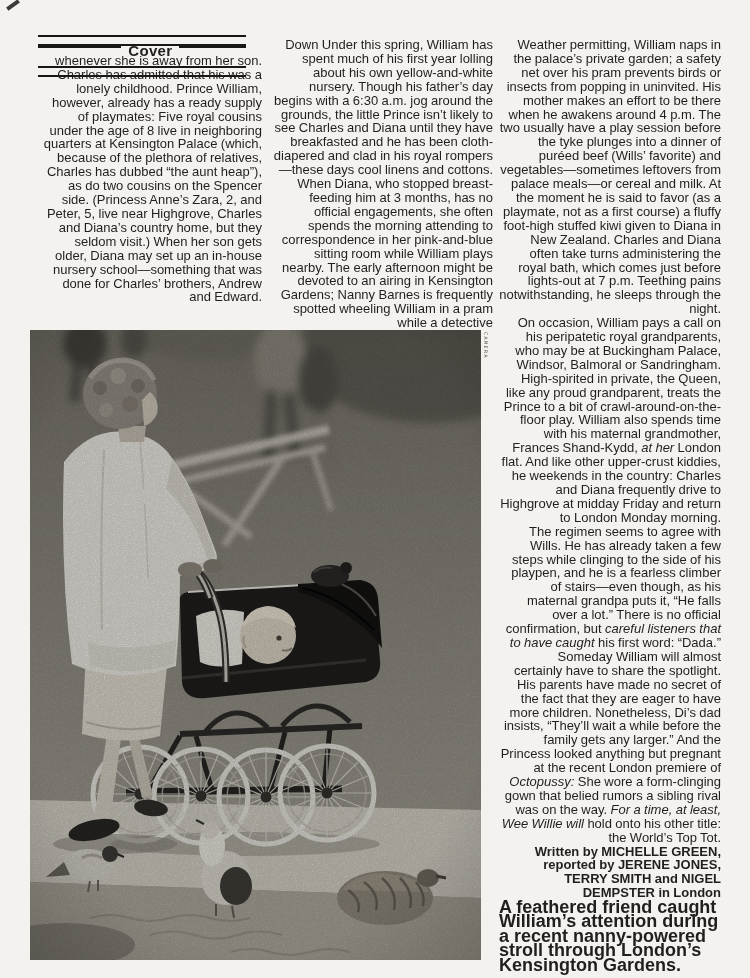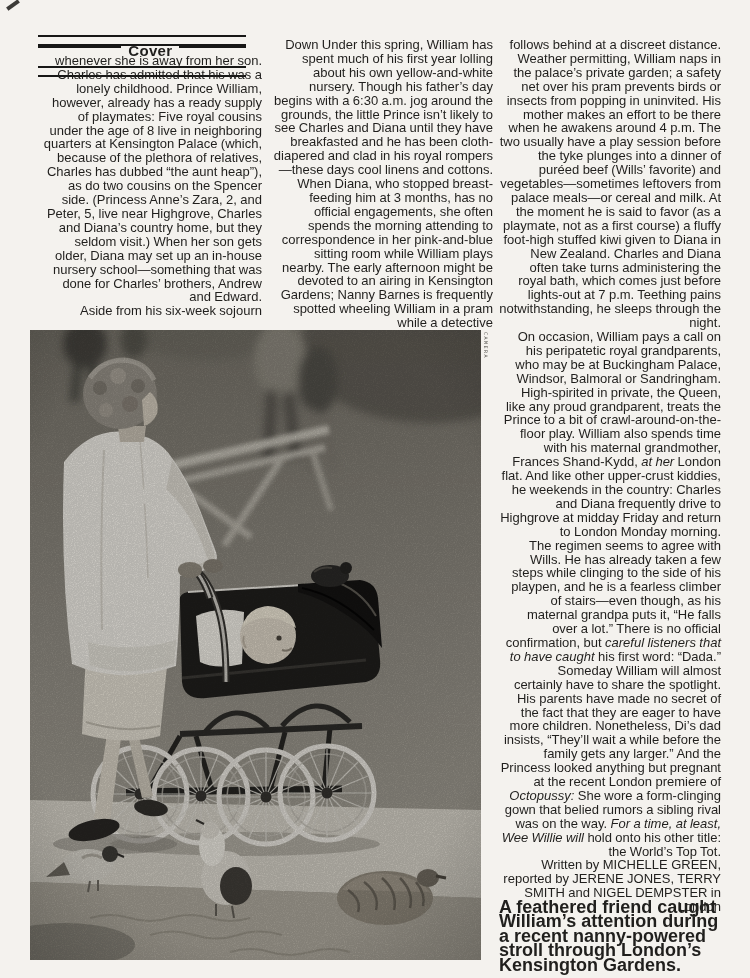--- a/index.html
+++ b/index.html
@@ -13,21 +13,21 @@
   .mid-rule.left{flex:1.25}
   .mid-rule.right{flex:1}
   .banner-label{font-weight:bold;font-size:15px;line-height:12px;letter-spacing:.3px;padding:0 7px;transform:translateY(-1px)}
   .col{position:absolute;font-size:13px;line-height:13.9px;text-align:right;
        hyphens:auto;-webkit-hyphens:auto;word-spacing:-0.2px}
   .col1{left:42px;top:54px;width:220px}
   .col2{left:273px;top:38px;width:220px}
   .col3{left:499px;top:38px;width:222px}
   .para{margin:0}
   .para.indent{text-indent:14px}
-  .para.bold{font-weight:normal}
+  .para.bold{font-weight:bold}
   .photo{position:absolute;left:30px;top:330px;width:451px;height:630px;overflow:hidden;background:#8a867d}
   .photo svg{display:block}
   .photo-credit{position:absolute;left:483px;top:332px;writing-mode:vertical-rl;
        font-size:5px;letter-spacing:1.5px;color:#56544f;font-family:"DejaVu Sans Mono",monospace}
   .caption{position:absolute;left:499px;top:900px;width:222px;font-weight:bold;
        font-size:18px;line-height:14.4px}
 </style>
 </head>
 <body>
 
@@ -41,28 +41,26 @@
       <span class="mid-rule left"></span>
       <span class="banner-label">Cover</span>
       <span class="mid-rule right"></span>
     </div>
     <div class="dbl-rule"></div>
   </div>
 
   <div class="col col1">
       <p class="para">whenever she is away from her son.</p>
       <p class="para indent">Charles has admitted that his was a lonely childhood. Prince William, however, already has a ready supply of playmates: Five royal cousins under the age of 8 live in neighboring quarters at Kensington Palace (which, because of the plethora of relatives, Charles has dubbed “the aunt heap”), as do two cousins on the Spencer side. (Princess Anne’s Zara, 2, and Peter, 5, live near Highgrove, Charles and Diana’s country home, but they seldom visit.) When her son gets older, Diana may set up an in-house nursery school—something that was done for Charles’ brothers, Andrew and Edward.</p>
-      <p class="para indent">Aside from his six-week sojourn</p>
     </div>
   <div class="col col2">
       <p class="para">Down Under this spring, William has spent much of his first year lolling about his own yellow-and-white nursery. Though his father’s day begins with a 6:30 a.m. jog around the grounds, the little Prince isn’t likely to see Charles and Diana until they have breakfasted and he has been cloth-diapered and clad in his royal rompers—these days cool linens and cottons.</p>
       <p class="para indent">When Diana, who stopped breast-feeding him at 3 months, has no official engagements, she often spends the morning attending to correspondence in her pink-and-blue sitting room while William plays nearby. The early afternoon might be devoted to an airing in Kensington Gardens; Nanny Barnes is frequently spotted wheeling William in a pram while a detective</p>
     </div>
   <div class="col col3">
-      <p class="para">follows behind at a discreet distance.</p>
       <p class="para indent">Weather permitting, William naps in the palace’s private garden; a safety net over his pram prevents birds or insects from popping in uninvited. His mother makes an effort to be there when he awakens around 4 p.m. The two usually have a play session before the tyke plunges into a dinner of puréed beef (Wills’ favorite) and vegetables—sometimes leftovers from palace meals—or cereal and milk. At the moment he is said to favor (as a playmate, not as a first course) a fluffy foot-high stuffed kiwi given to Diana in New Zealand. Charles and Diana often take turns administering the royal bath, which comes just before lights-out at 7 p.m. Teething pains notwithstanding, he sleeps through the night.</p>
       <p class="para indent">On occasion, William pays a call on his peripatetic royal grandparents, who may be at Buckingham Palace, Windsor, Balmoral or Sandringham. High-spirited in private, the Queen, like any proud grandparent, treats the Prince to a bit of crawl-around-on-the-floor play. William also spends time with his maternal grandmother, Frances Shand-Kydd, <i>at her</i> London flat. And like other upper-crust kiddies, he weekends in the country: Charles and Diana frequently drive to Highgrove at midday Friday and return to London Monday morning.</p>
       <p class="para indent">The regimen seems to agree with Wills. He has already taken a few steps while clinging to the side of his playpen, and he is a fearless climber of stairs—even though, as his maternal grandpa puts it, “He falls over a lot.” There is no official confirmation, but <i>careful listeners that to have caught</i> his first word: “Dada.”</p>
       <p class="para indent">Someday William will almost certainly have to share the spotlight. His parents have made no secret of the fact that they are eager to have more children. Nonetheless, Di’s dad insists, “They’ll wait a while before the family gets any larger.” And the Princess looked anything but pregnant at the recent London premiere of <i>Octopussy:</i> She wore a form-clinging gown that belied rumors a sibling rival was on the way. <i>For a time, at least, Wee Willie will</i> hold onto his other title: the World’s Top Tot.</p>
       <p class="para bold">Written by MICHELLE GREEN, reported by JERENE JONES, TERRY SMITH and NIGEL DEMPSTER in London</p>
     </div>
 
   <div class="photo">
     <svg viewBox="0 0 451 630" width="451" height="630">
       <defs>

